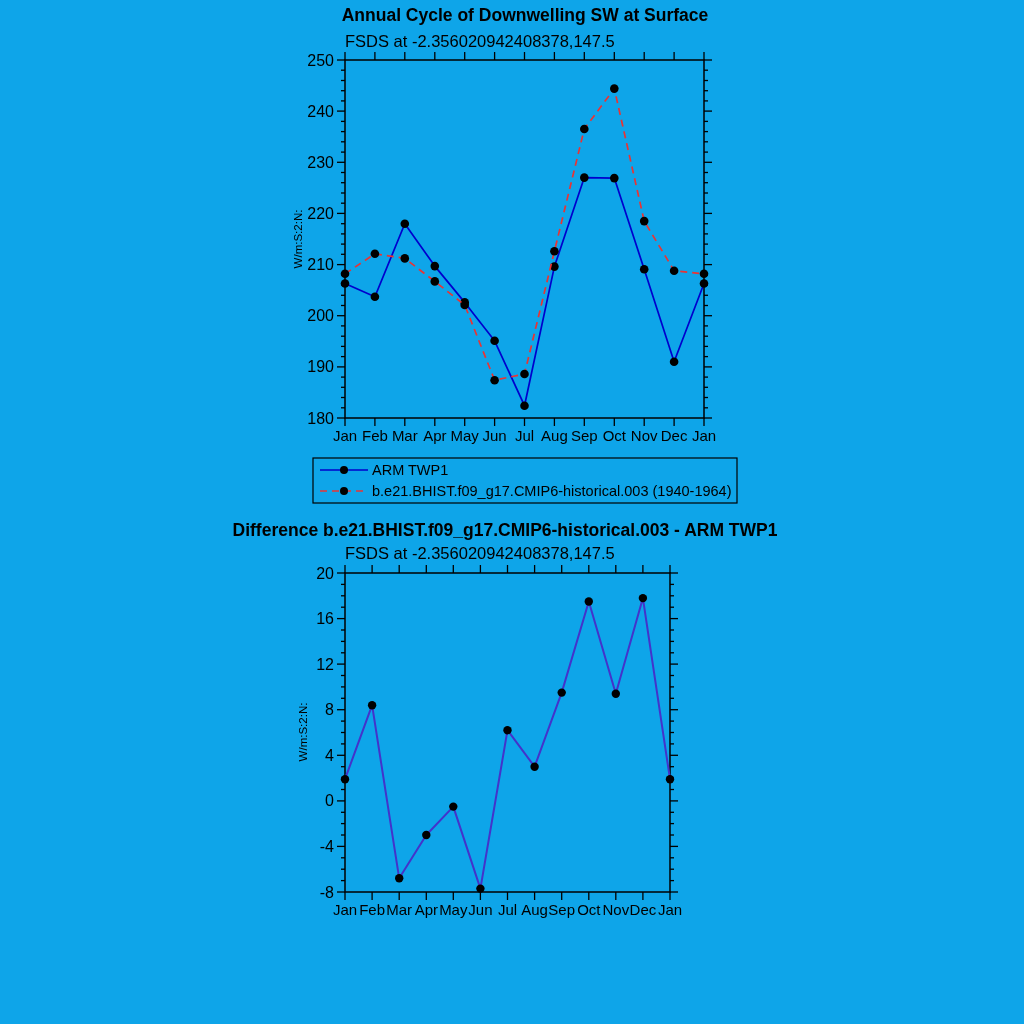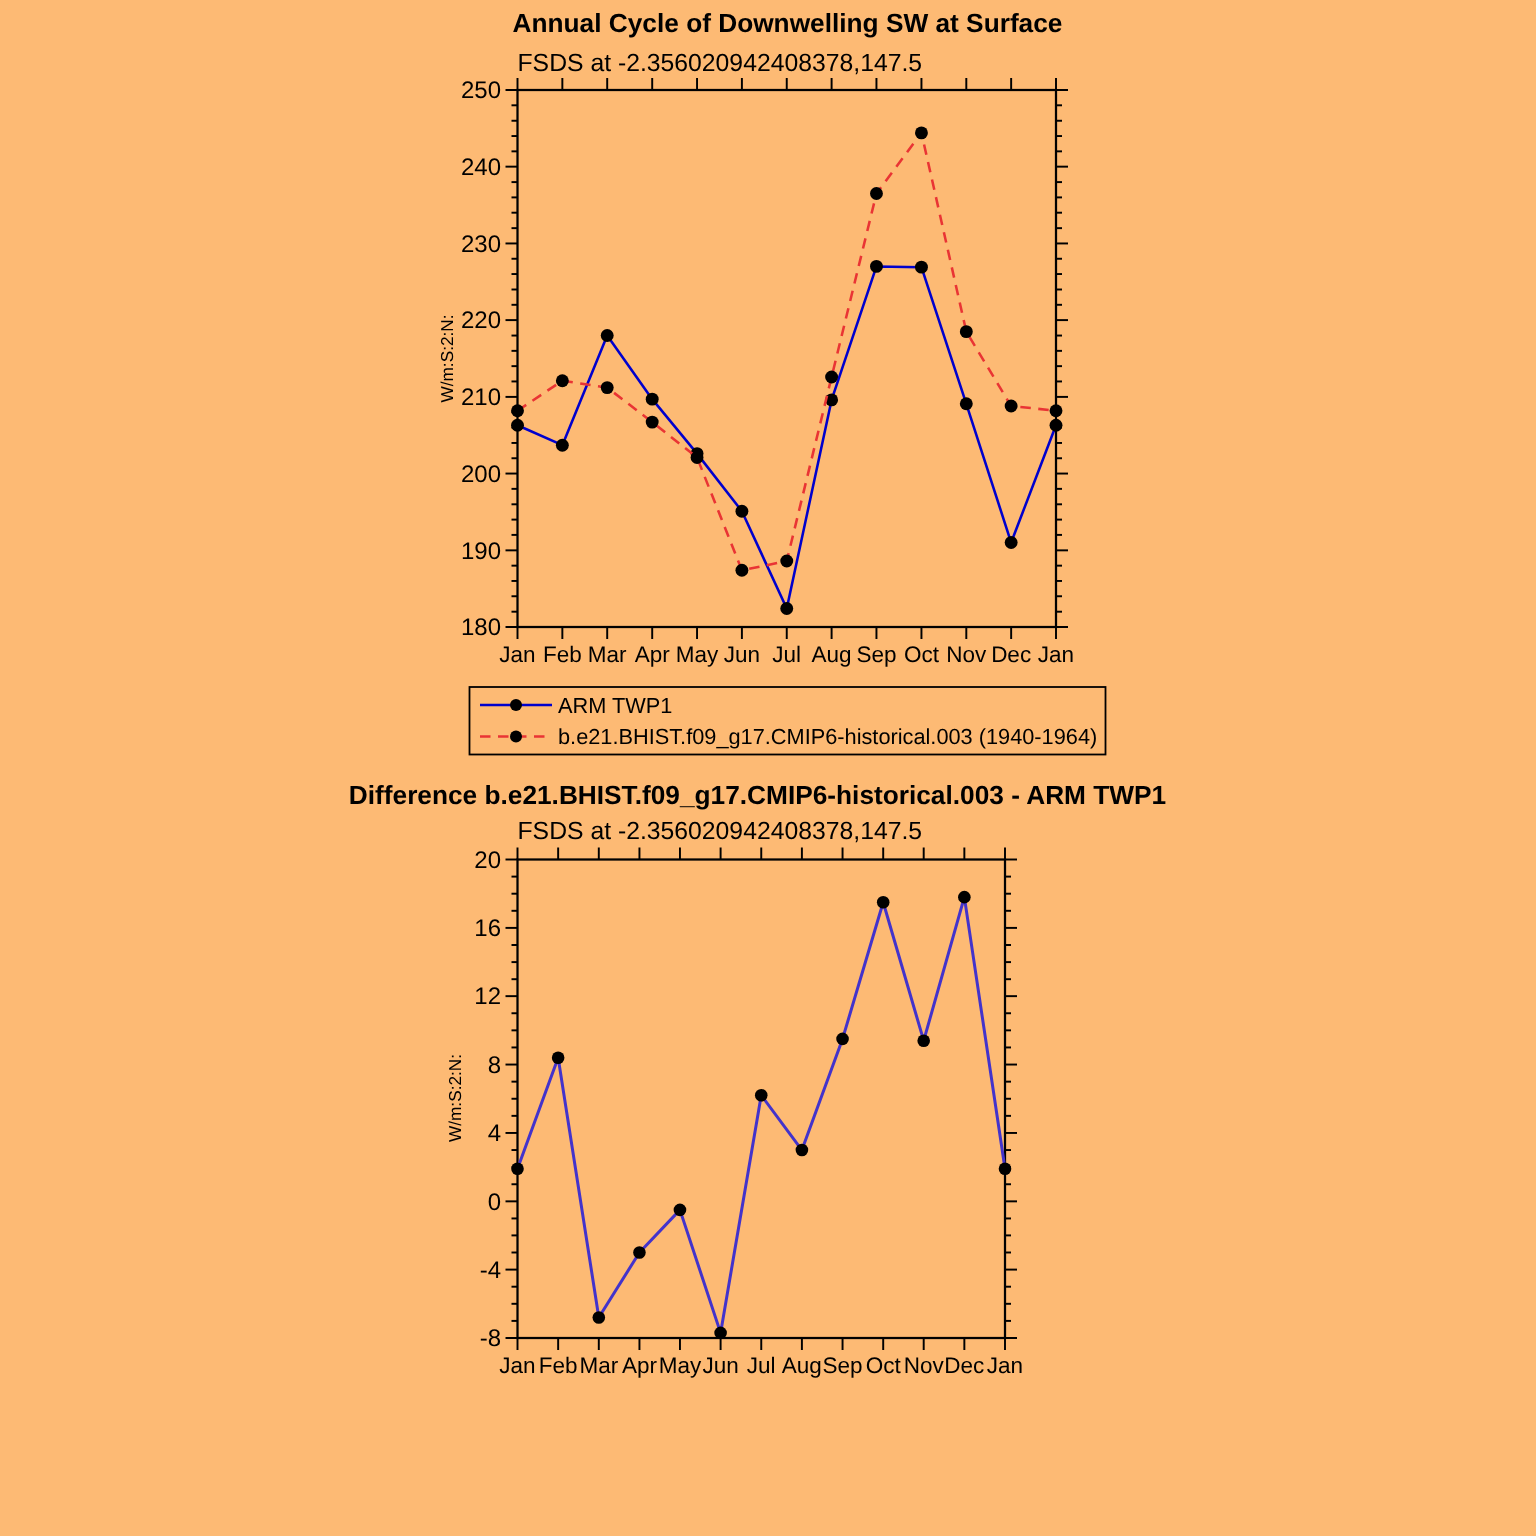--- a/index.html
+++ b/index.html
@@ -1,20 +1,20 @@
 <!DOCTYPE html>
 <html><head>
 <meta charset="utf-8">
 <style>
   html, body { margin: 0; padding: 0; background: #ffffff; }
   .stage {
     position: relative;
     width: 1024px;
     height: 1024px;
-    background: #fdba74;
+    background: #0ea5e9;
     font-family: "Liberation Sans", sans-serif;
     overflow: hidden;
   }
   svg { display: block; }
   svg text { fill: #000000; font-family: "Liberation Sans", sans-serif; }
   .title      { font-size: 17.5px; font-weight: bold; }
   .subtitle   { font-size: 16.5px; }
   .tick-text  { font-size: 16px; }
   .month-text { font-size: 15px; }
   .ylabel     { font-size: 11.5px; }

